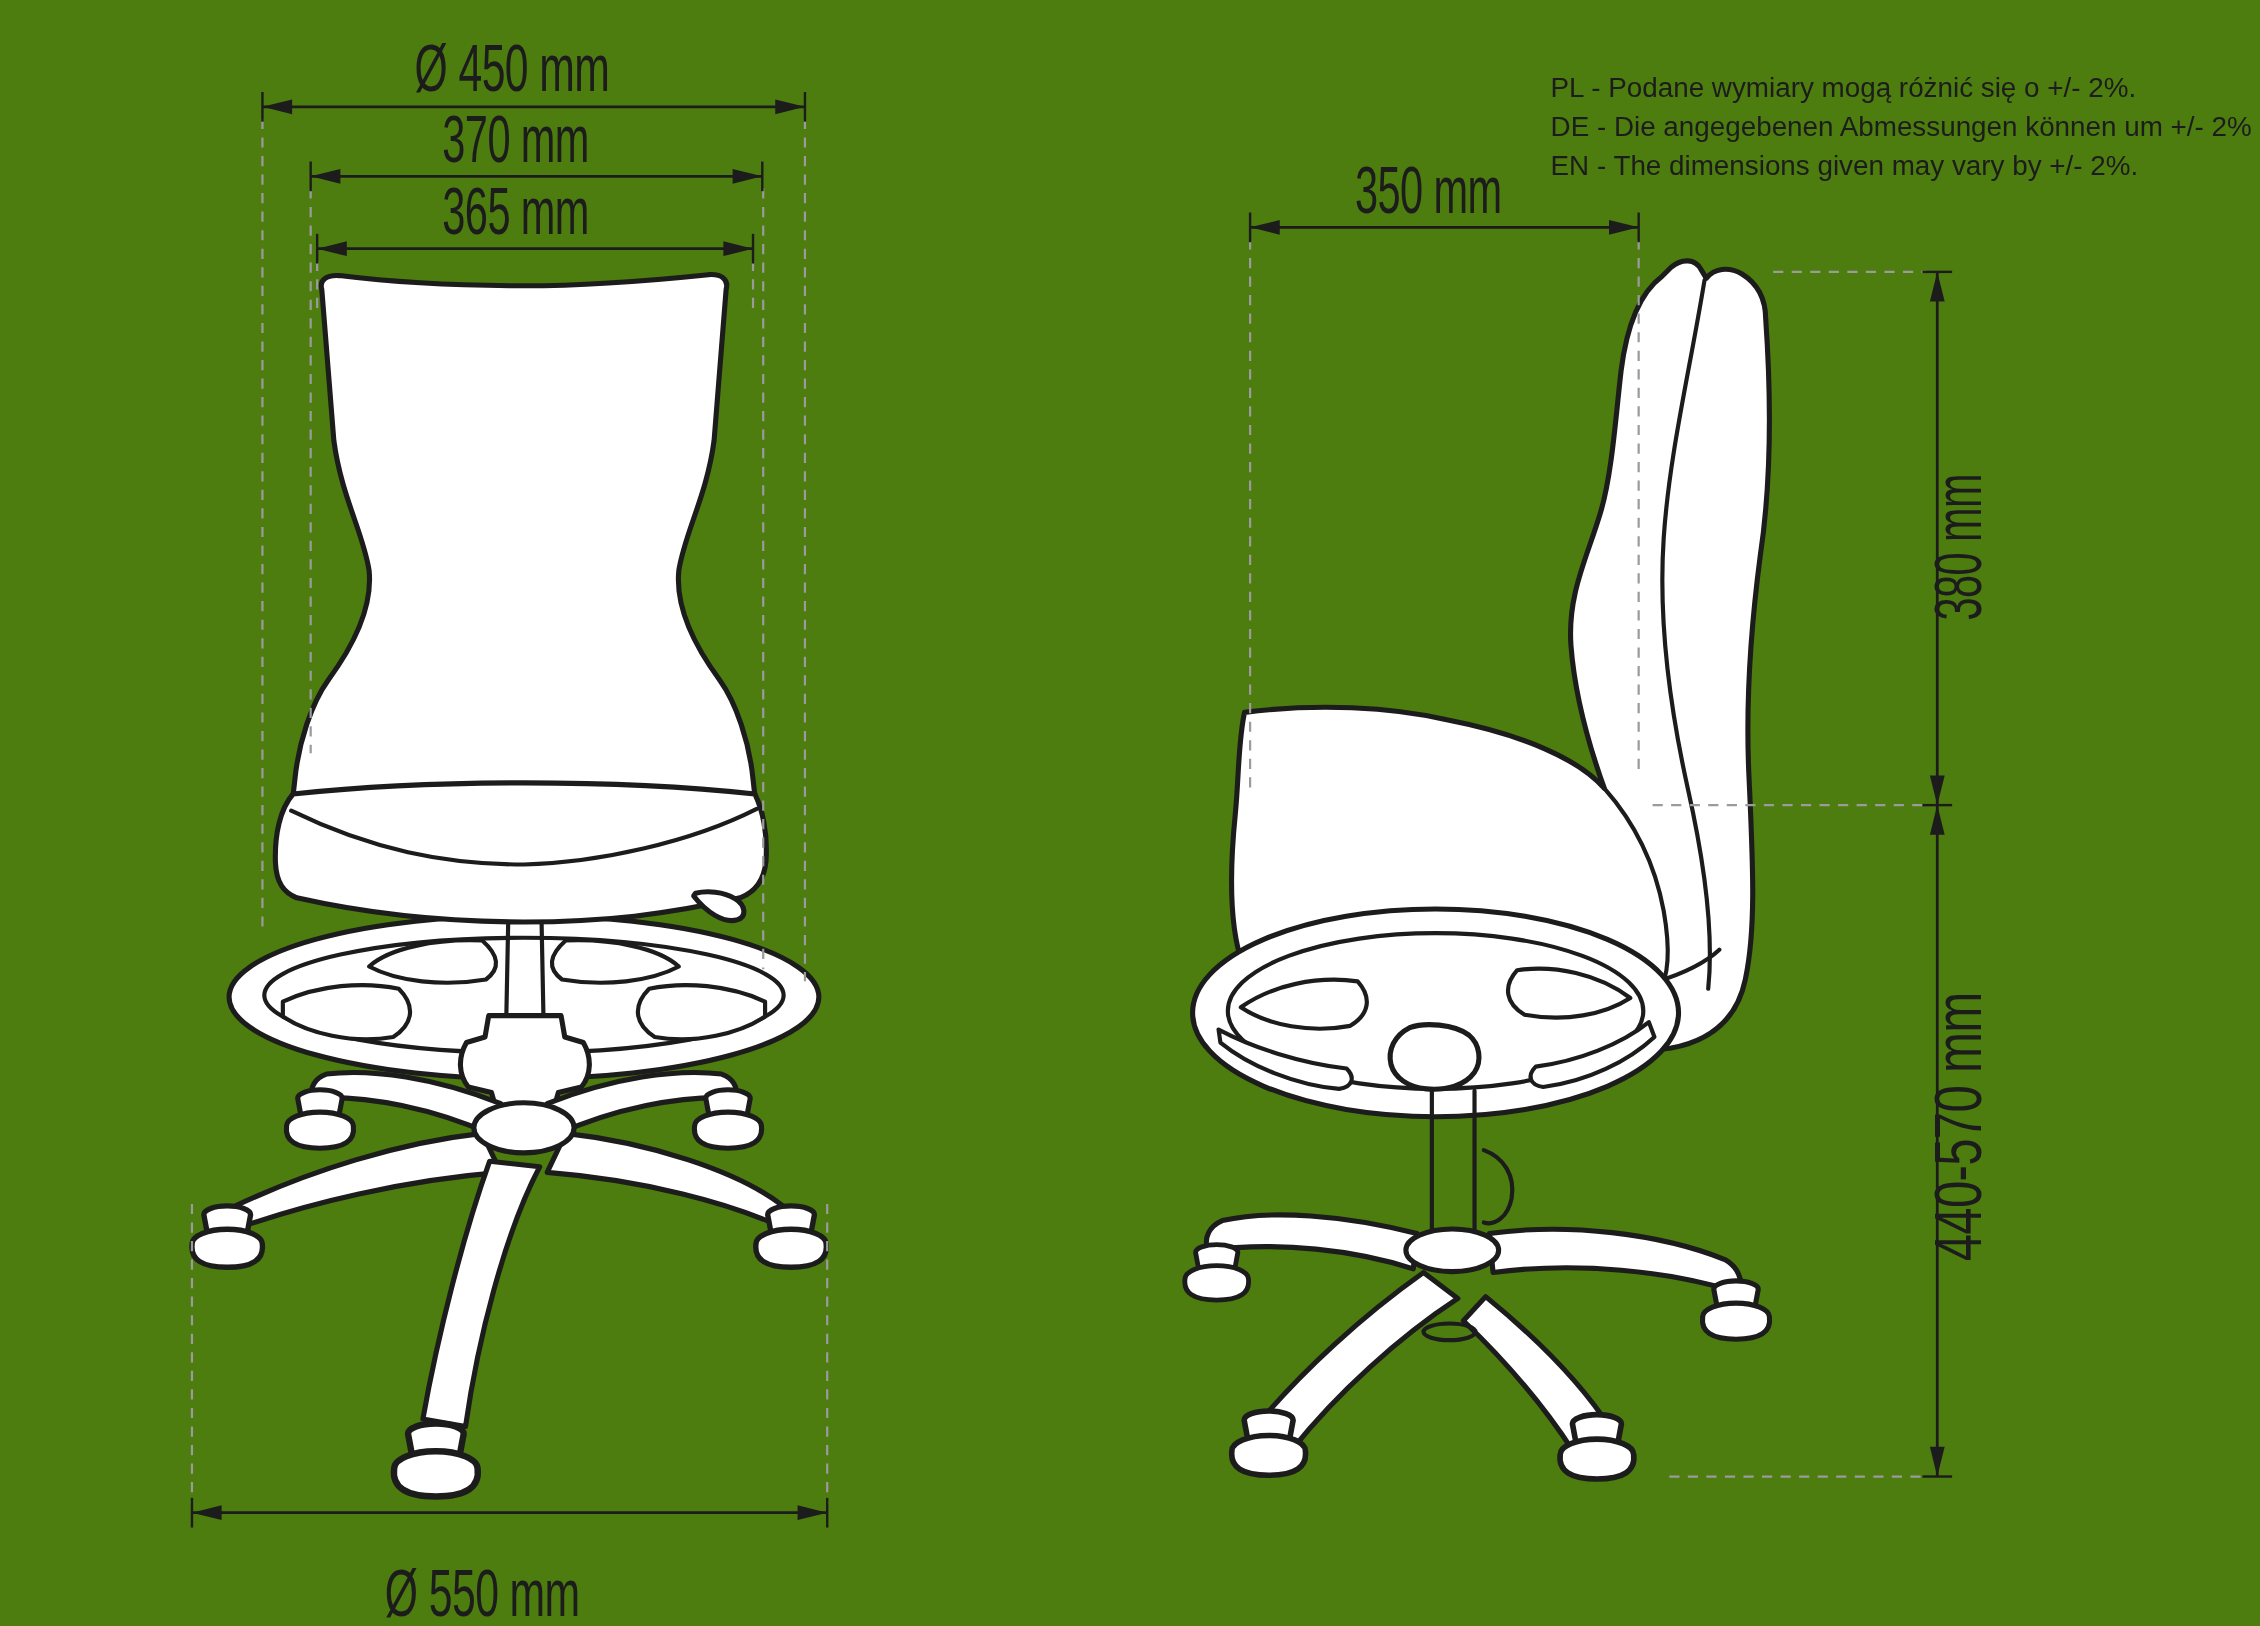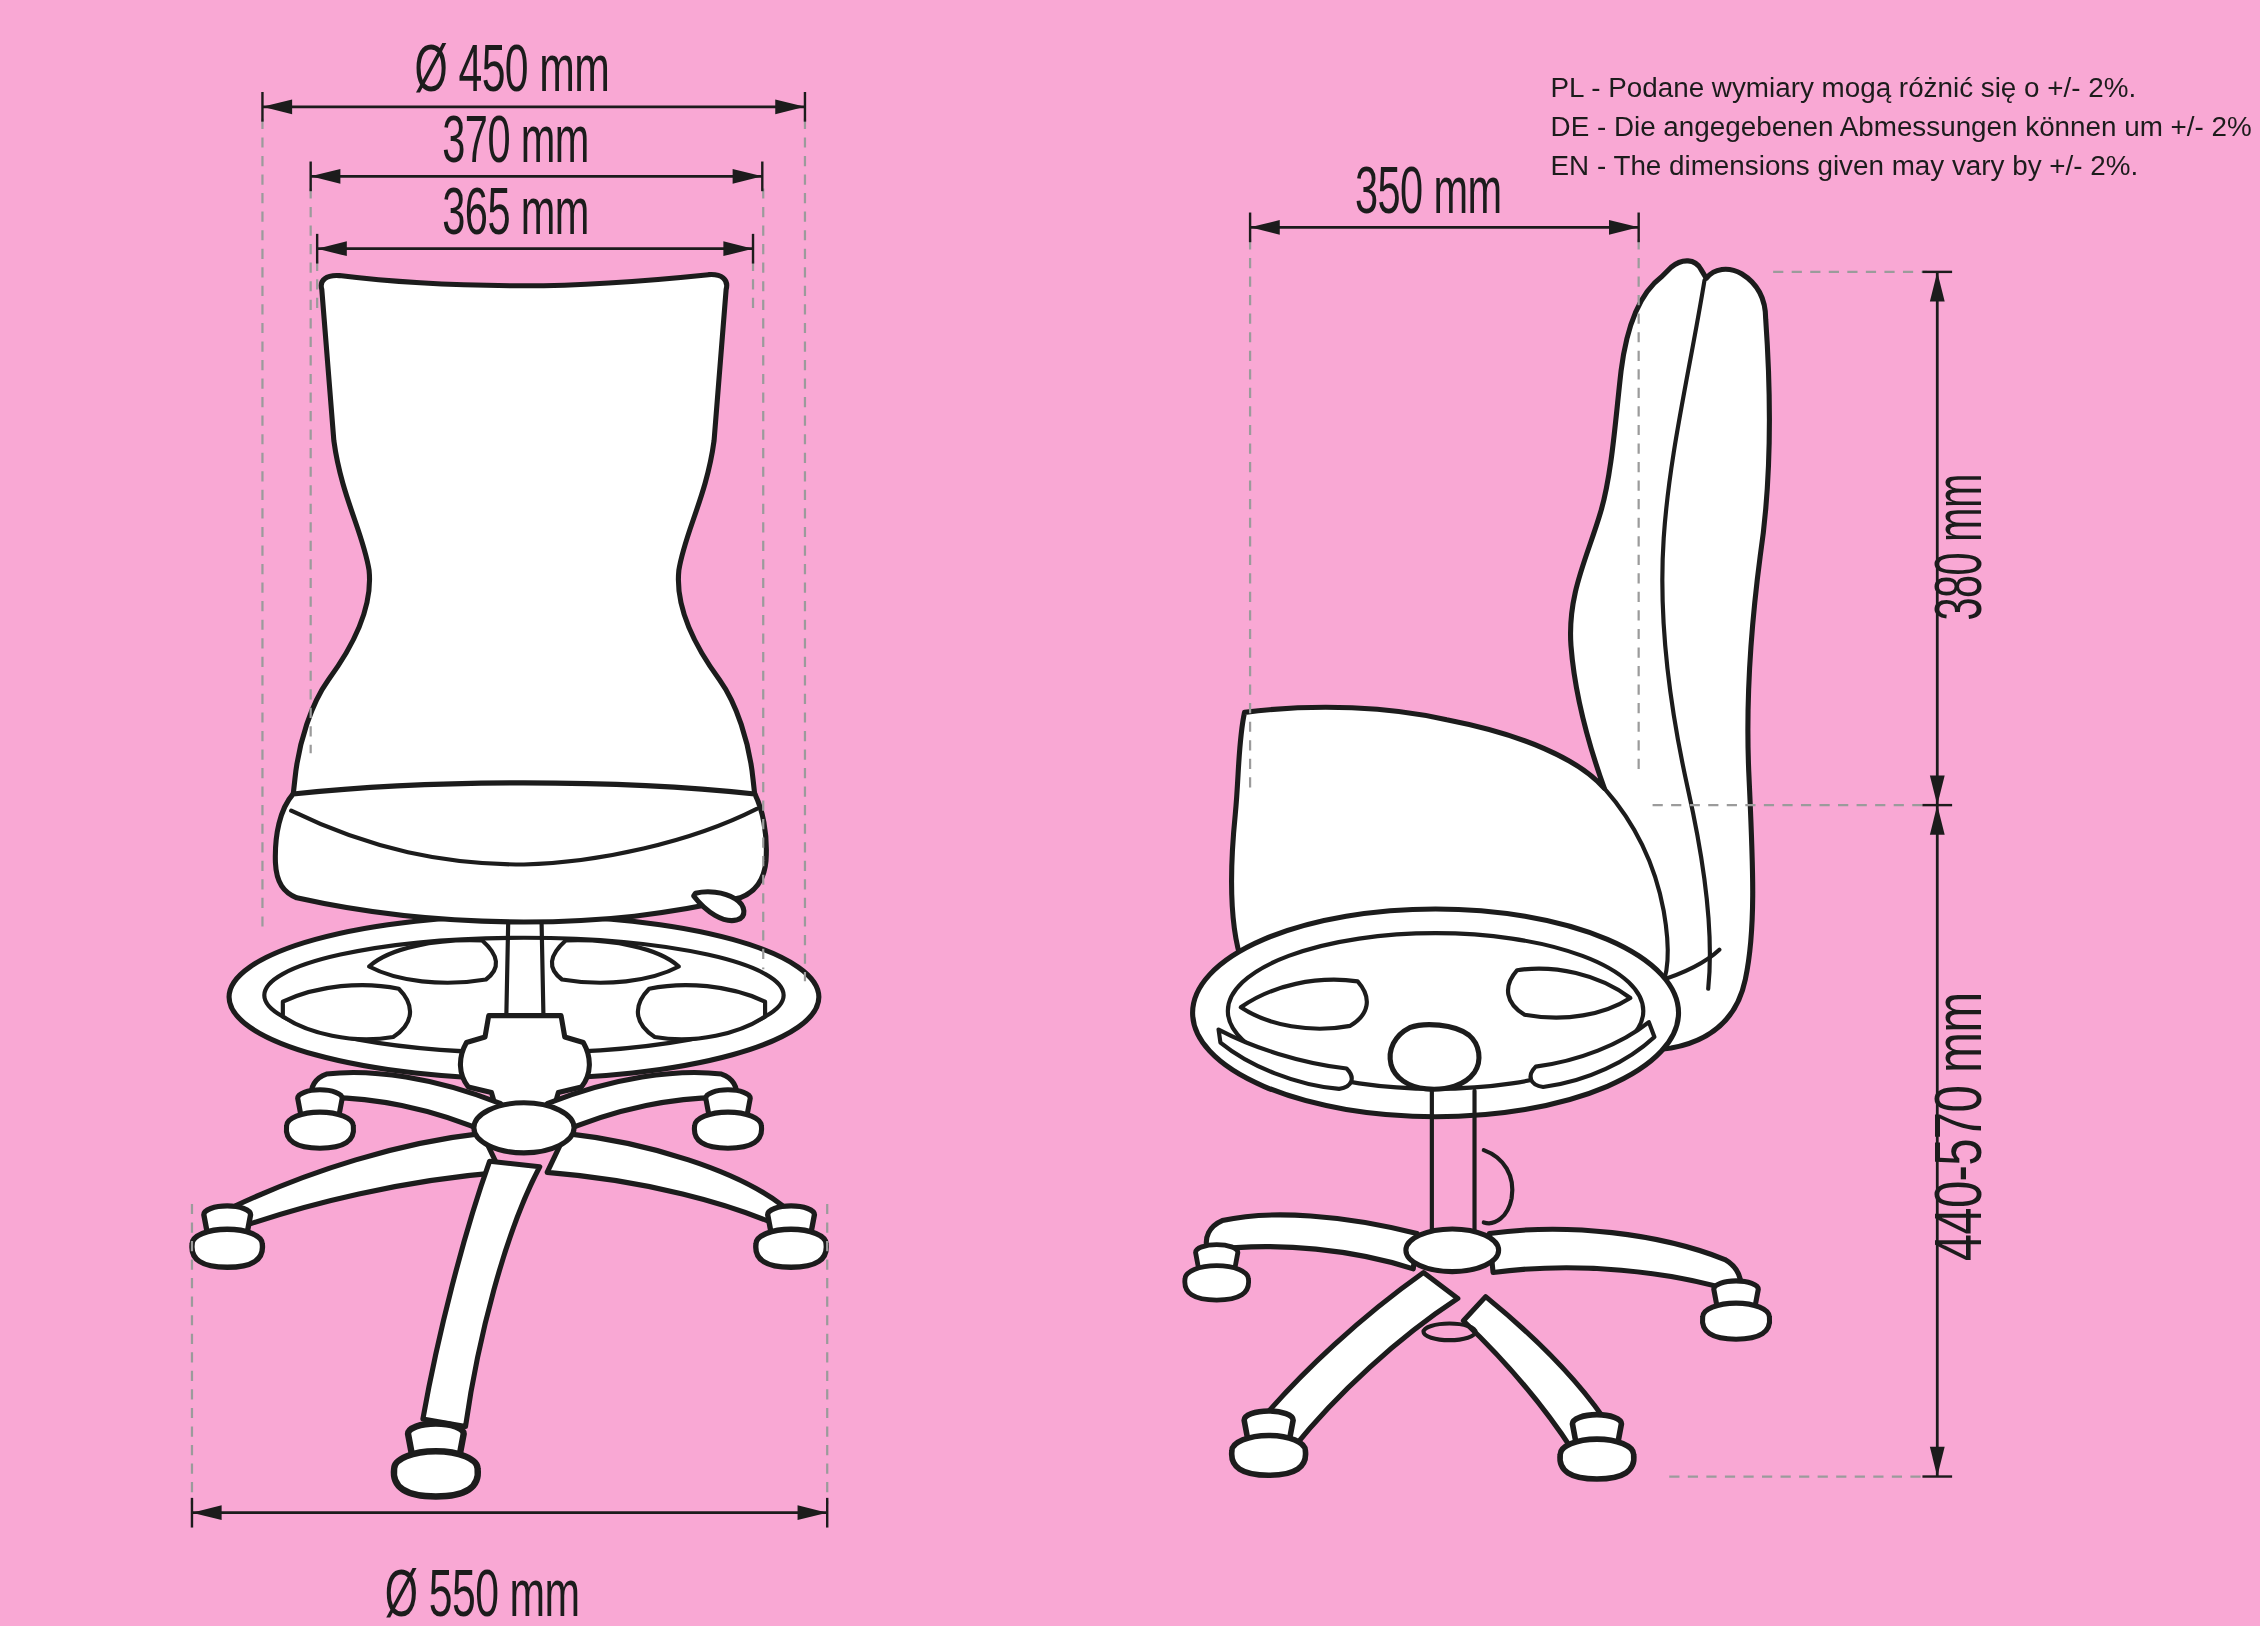--- a/index.html
+++ b/index.html
@@ -1,16 +1,16 @@
 <!DOCTYPE html>
 <html style="font-size:15px"><head>
 <meta charset="utf-8">
 <style>
   html,body{margin:0;padding:0;background:#ffffff;}
-  .page{position:relative;width:2260px;height:1626px;background:#f9a8d4;overflow:hidden;
+  .page{position:relative;width:2260px;height:1626px;background:#4d7c0f;overflow:hidden;
         font-family:"Liberation Sans",sans-serif;}
   svg{display:block;}
   .outline{fill:#ffffff;stroke:#1c1c1c;stroke-width:5.5;stroke-linejoin:round;stroke-linecap:round;}
   .thin{fill:none;stroke:#1c1c1c;stroke-width:4.5;stroke-linejoin:round;stroke-linecap:round;}
   .hole{fill:#ffffff;stroke:#1c1c1c;stroke-width:4.5;stroke-linejoin:round;}
   .dimline{stroke:#1c1c1c;stroke-width:3;fill:none;}
   .arrow{fill:#1c1c1c;stroke:none;}
   .tick{stroke:#1c1c1c;stroke-width:2.6;}
   .dash{stroke:#9b9b9b;stroke-width:2.4;stroke-dasharray:11 9;fill:none;}
   .dim-text{font-family:"Liberation Sans",sans-serif;font-size:72px;fill:#1c1c1c;

